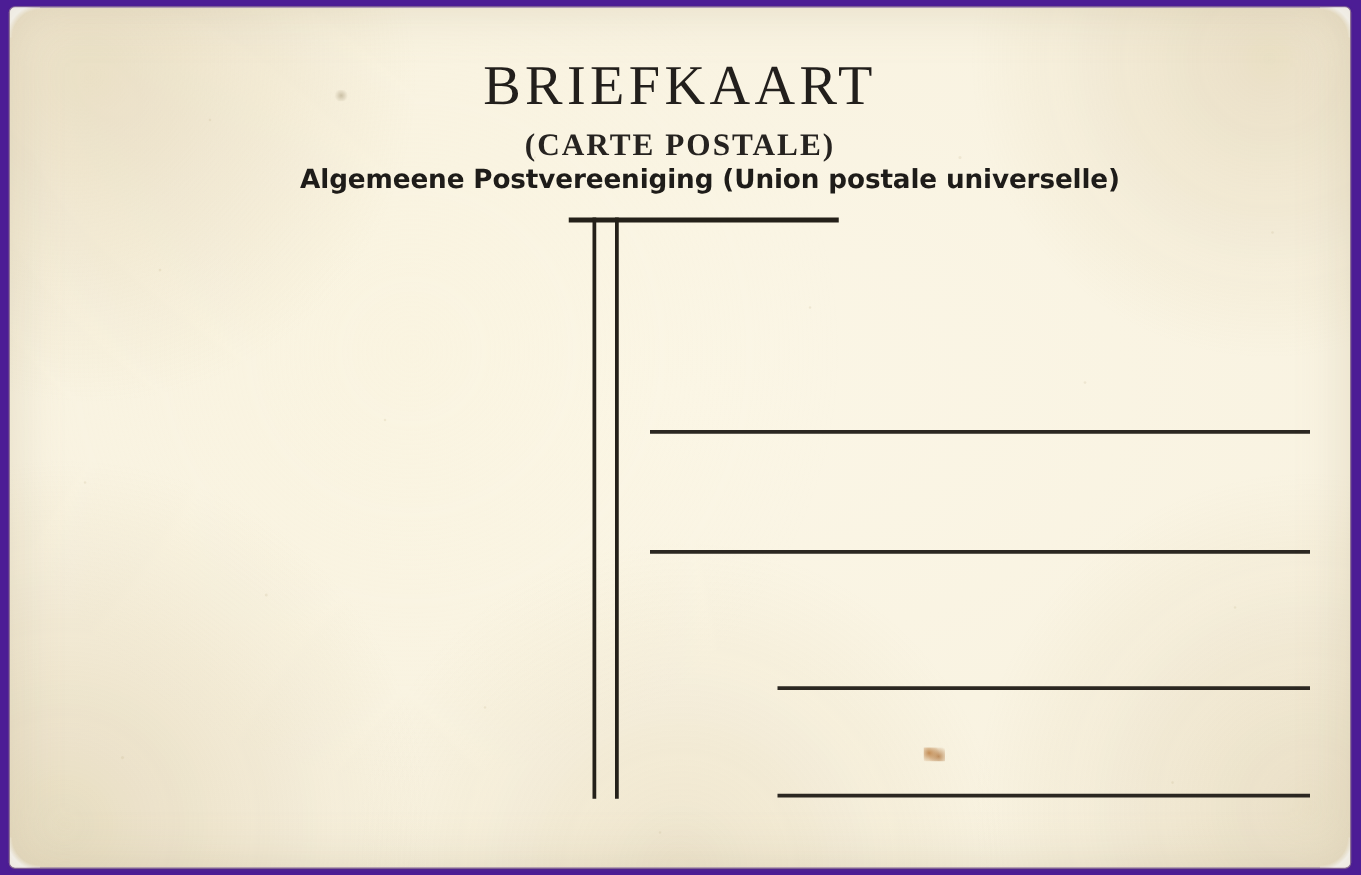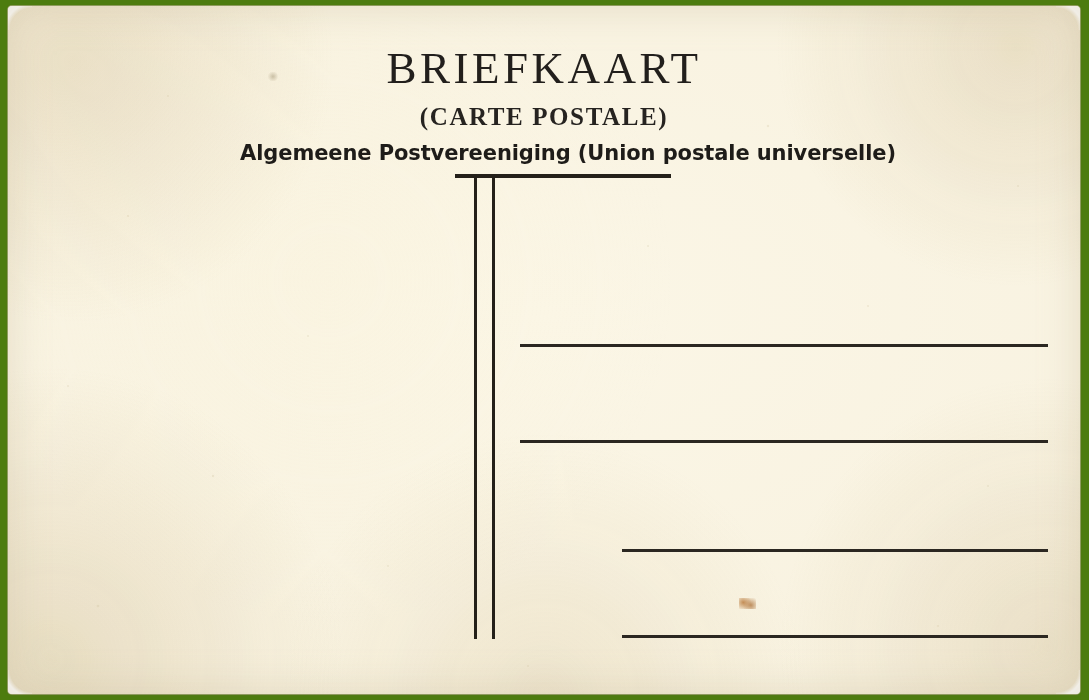--- a/index.html
+++ b/index.html
@@ -12,21 +12,21 @@
     height: 700px;
     overflow: hidden;
     font-family: "Liberation Serif", serif;
   }
 
   
   #scan {
     position: relative;
     width: 1089px;
     height: 700px;
-    background: #4d7c0f;
+    background: #4c1d95;
   }
 
   
   #postcard {
     position: absolute;
     left: 8px;
     top: 6px;
     width: 1072px;
     height: 688px;
     background:
@@ -95,21 +95,20 @@
     letter-spacing: 1.6px;
     margin-top: 12px;
     color: #262320;
     font-weight: bold;
   }
   .title-union {
     font-family: "DejaVu Sans", sans-serif;
     font-size: 21px;
     font-weight: bold;
     letter-spacing: -0.1px;
-    margin-top: 10px;
     color: #1e1c19;
     padding-left: 48px;
   }
 
   
   .rule {
     position: absolute;
     background: #2a2722;
   }
 

